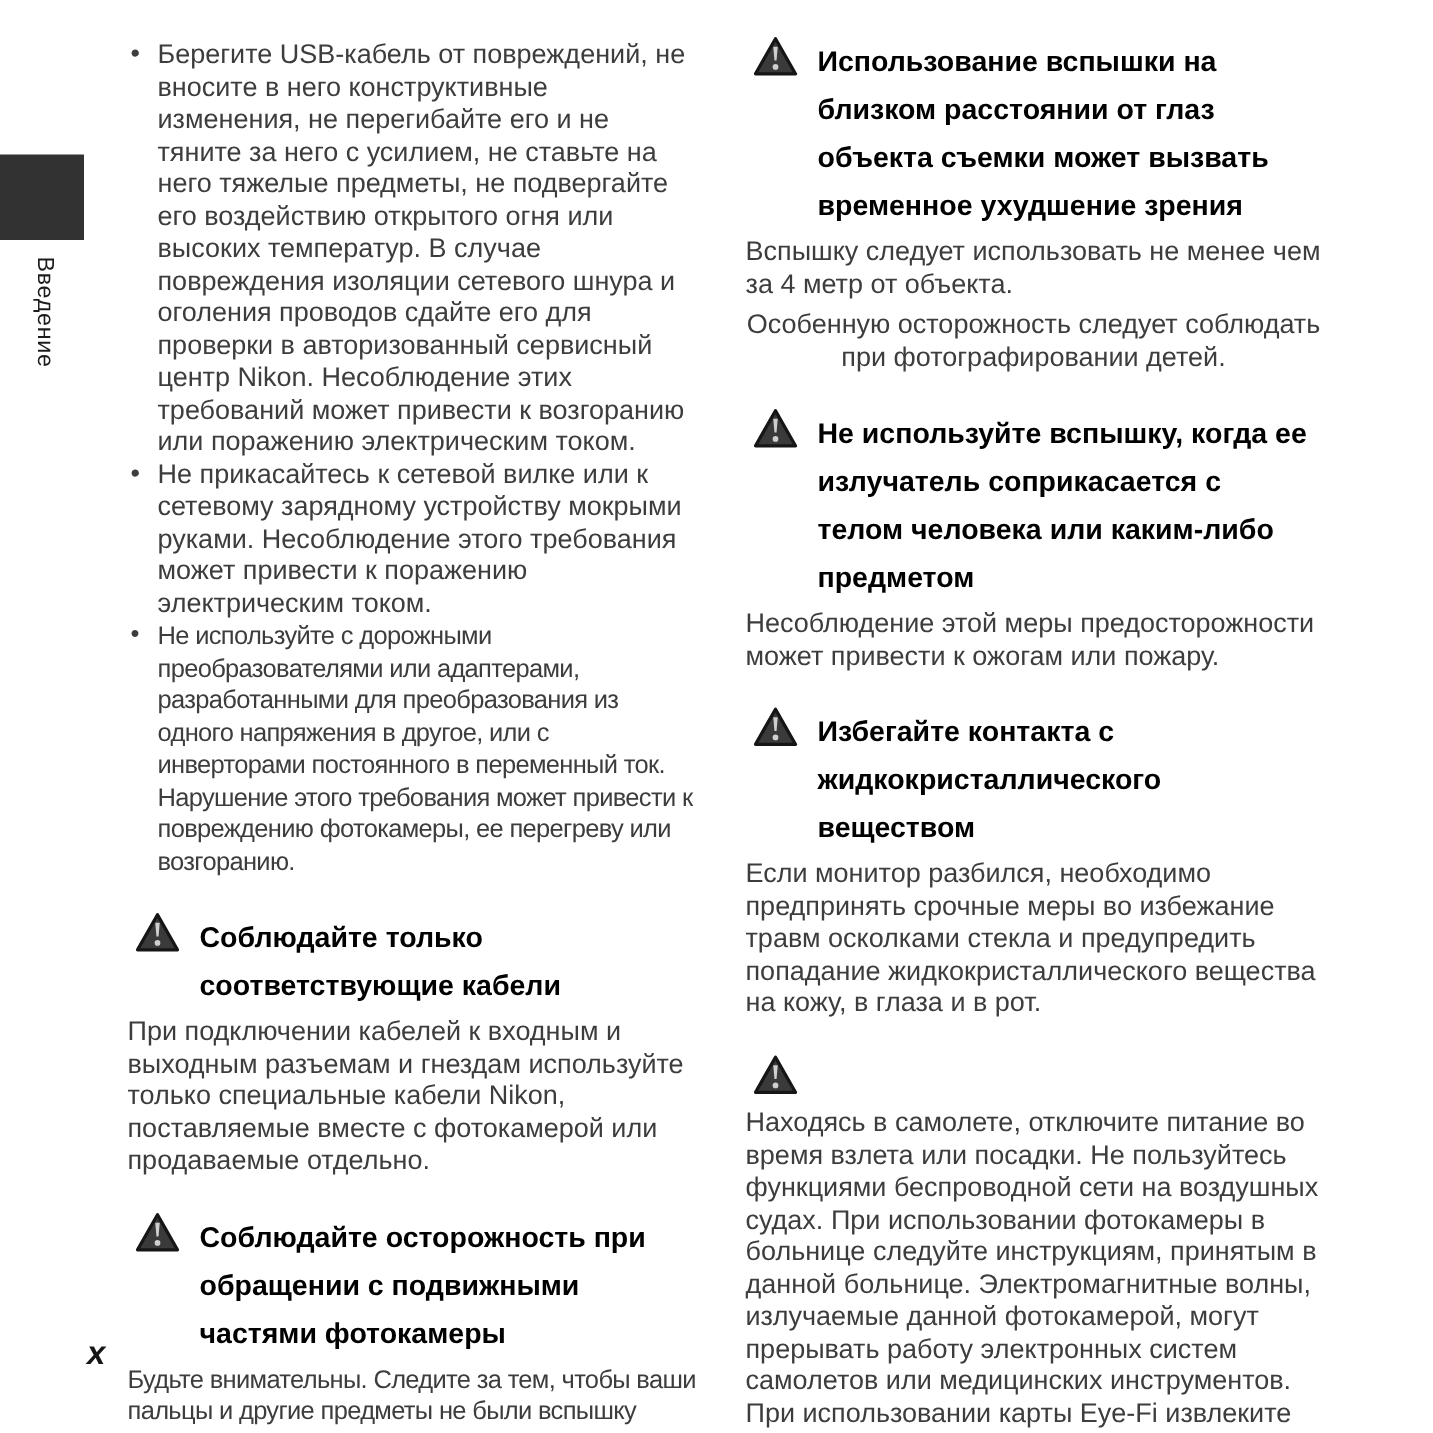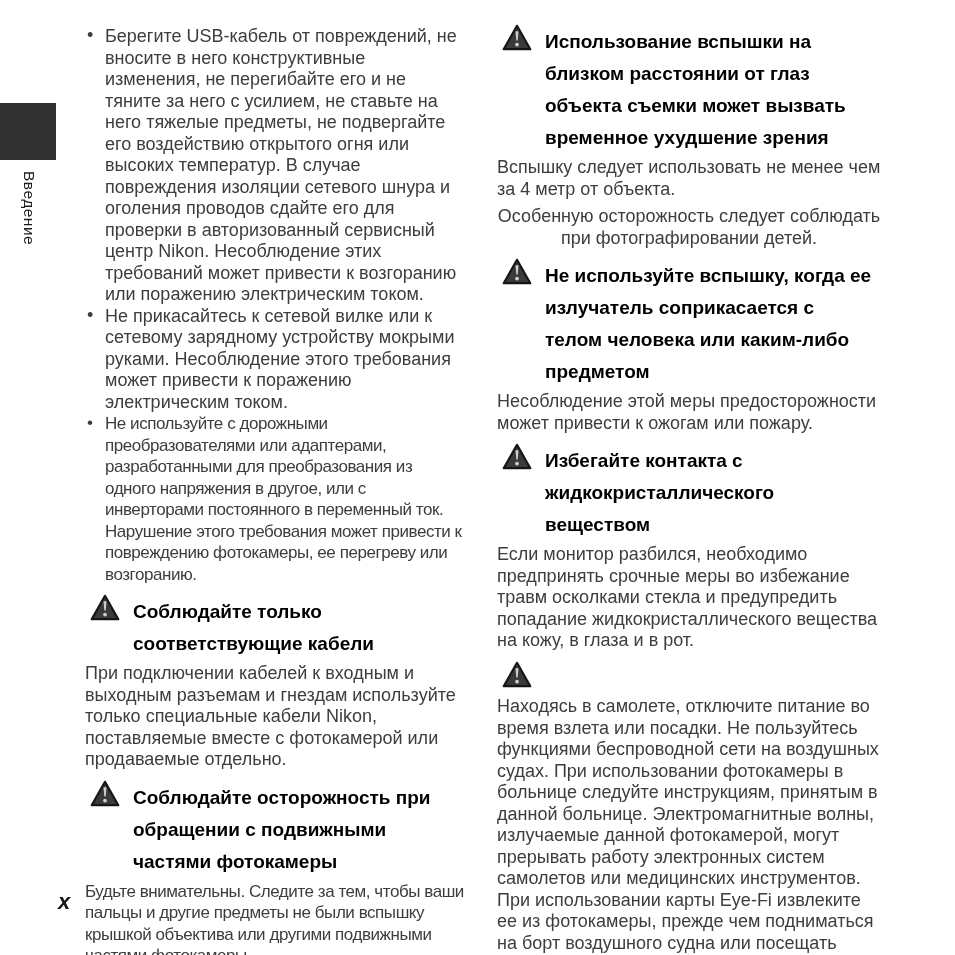--- a/index.html
+++ b/index.html
@@ -31,21 +31,21 @@
     color:#3d3d3d;
     font-size:18px;line-height:21.5px;
   }
   .col-left{left:85px;width:380px;}
   .col-right{left:497px;width:384px;}
   
   ul.bullets{list-style:none;margin:0;padding:0;}
   ul.bullets li{position:relative;padding-left:20px;}
   ul.bullets .dot{position:absolute;left:2px;top:-1px;}
   
-  .section{margin-top:11px;}
+  .section{margin-top:25px;}
   .sec-head{display:flex;align-items:flex-start;padding-left:5px;margin-bottom:3px;}
   .warn-icon{flex:0 0 30px;margin-right:13px;margin-top:-2px;}
   .sec-head h3{
     margin:0;font-size:19px;line-height:32px;
     font-weight:bold;color:#000;max-width:331px;
   }
   .section p{margin:0;}
   .section p + p{margin-top:6px;text-align:center;}
   
   .condensed{font-size:17px;letter-spacing:-0.45px;line-height:21.5px;}

